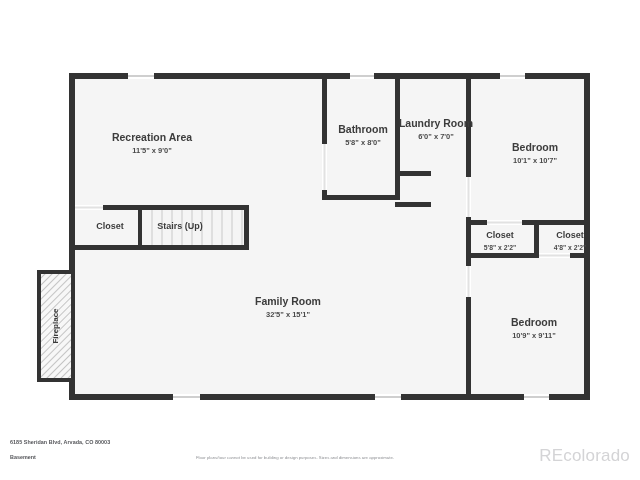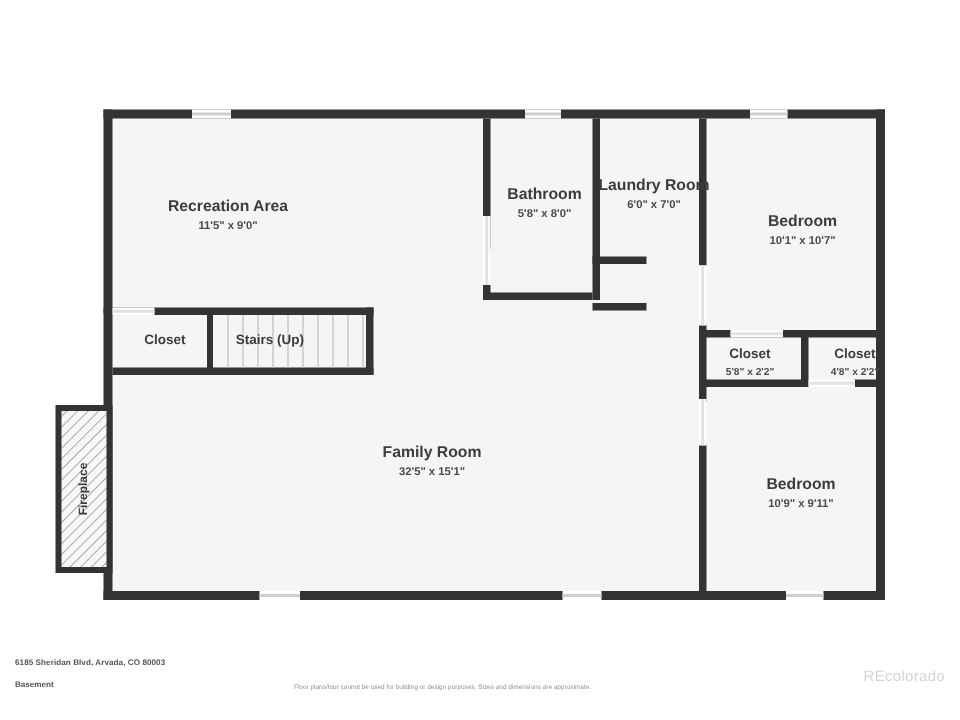--- a/index.html
+++ b/index.html
@@ -88,21 +88,21 @@
     left: 196px;
     top: 19px;
     font-size: 4.3px;
     color: #8e9094;
     white-space: nowrap;
   }
   .footer-logo {
     position: absolute;
     right: 10px;
     top: 10px;
-    font-size: 10px;
+    font-size: 17px;
     color: #d4d4d6;
     letter-spacing: 0.2px;
     font-weight: 400;
     white-space: nowrap;
   }
 </style>
 </head>
 <body>
 
 <div id="plan-root">

